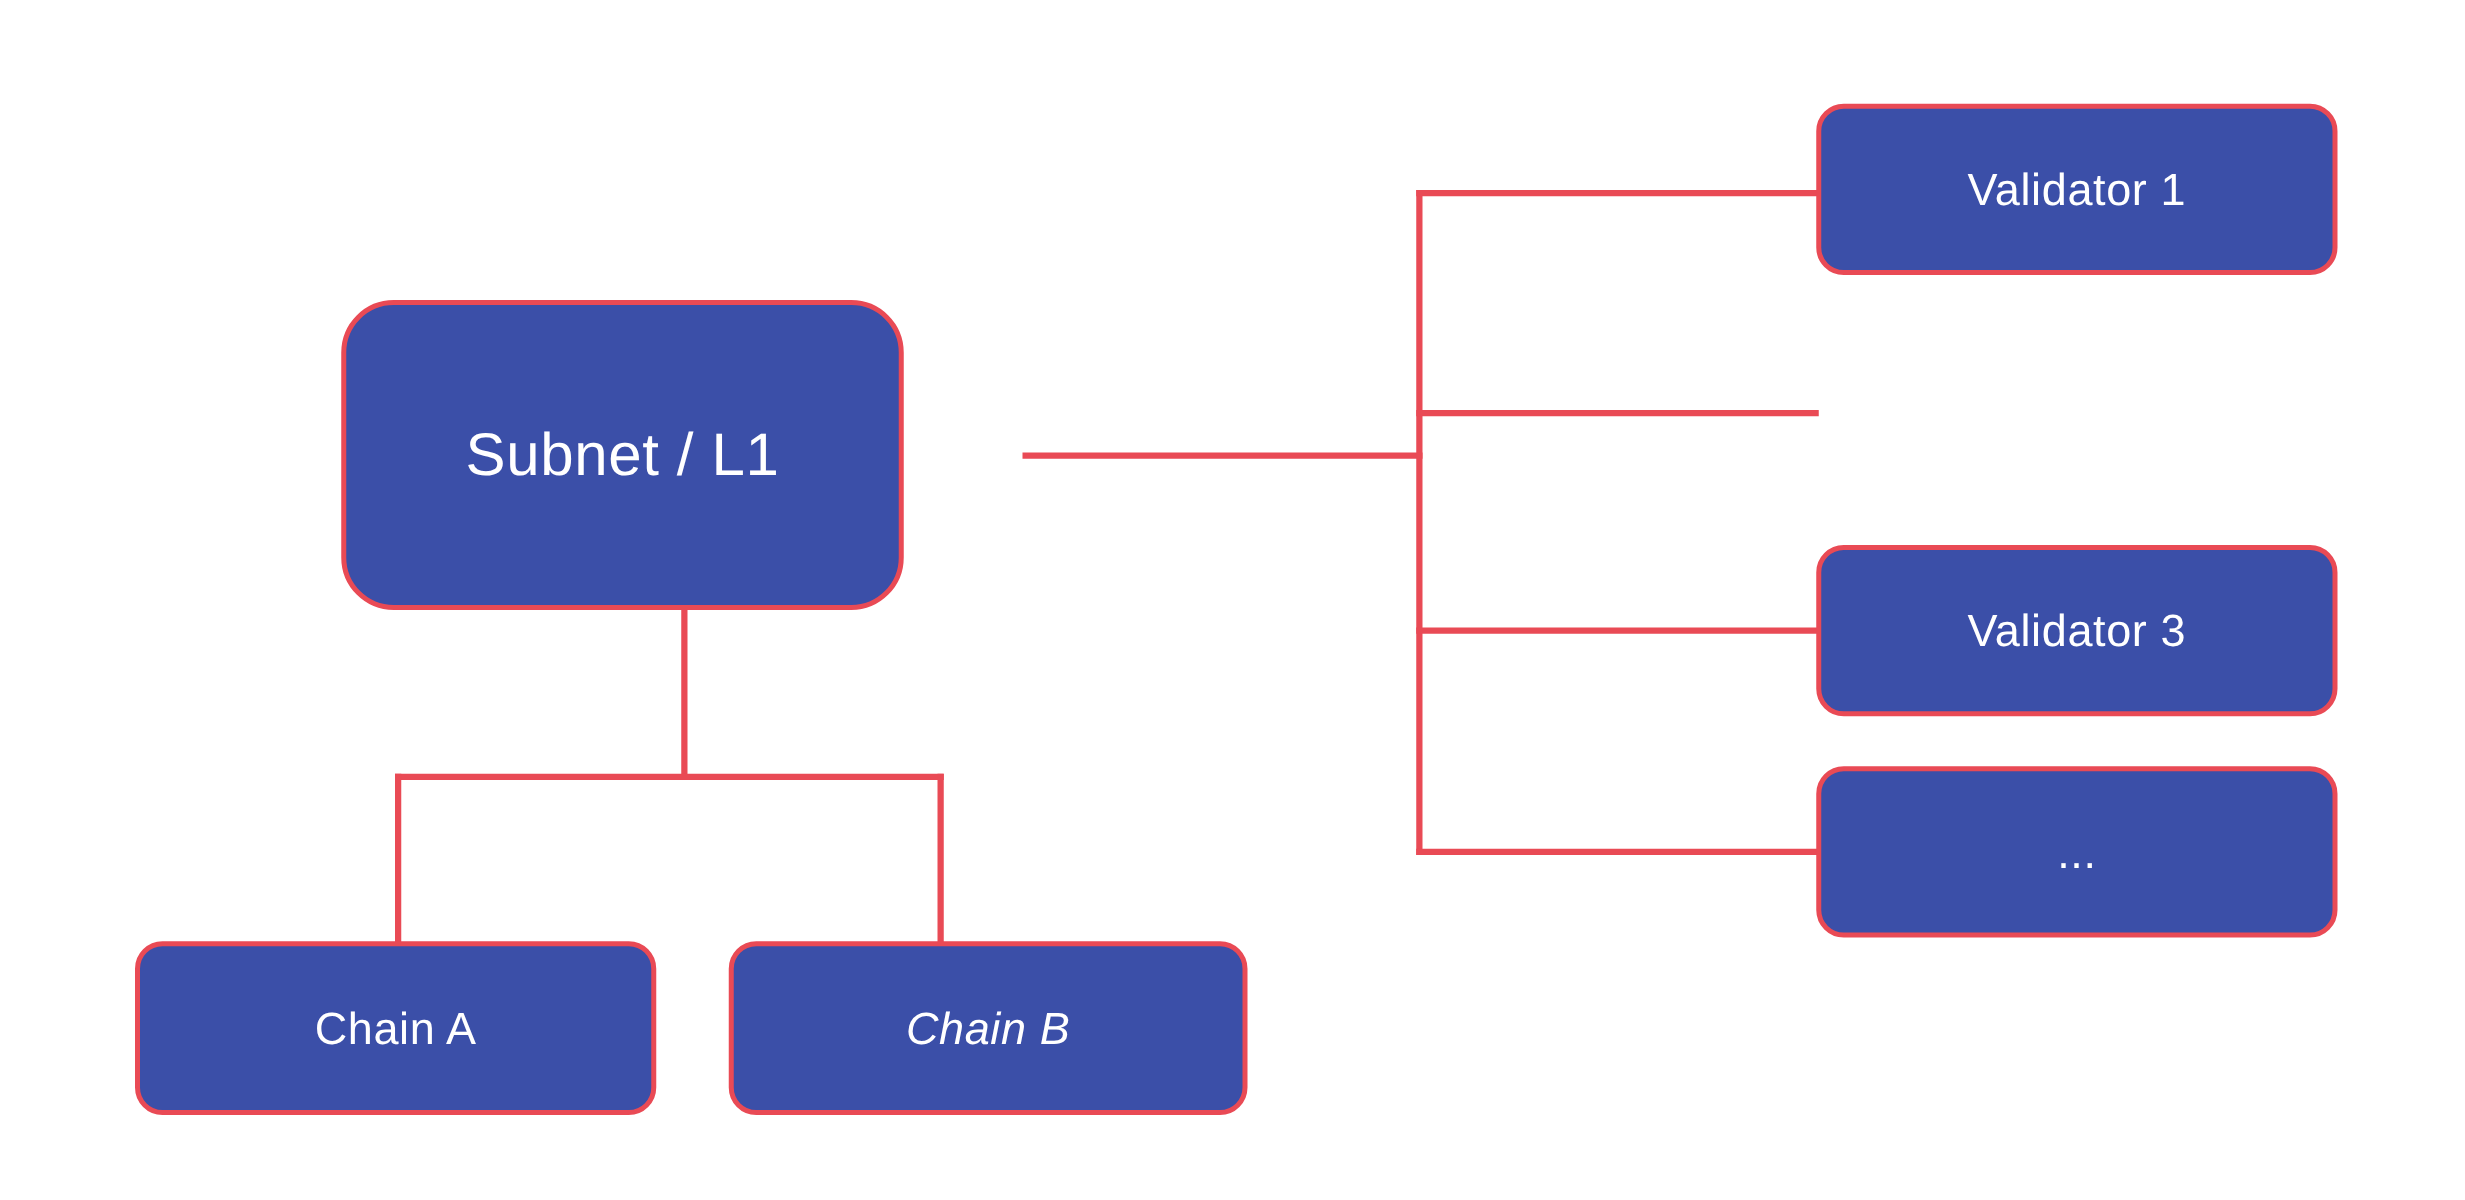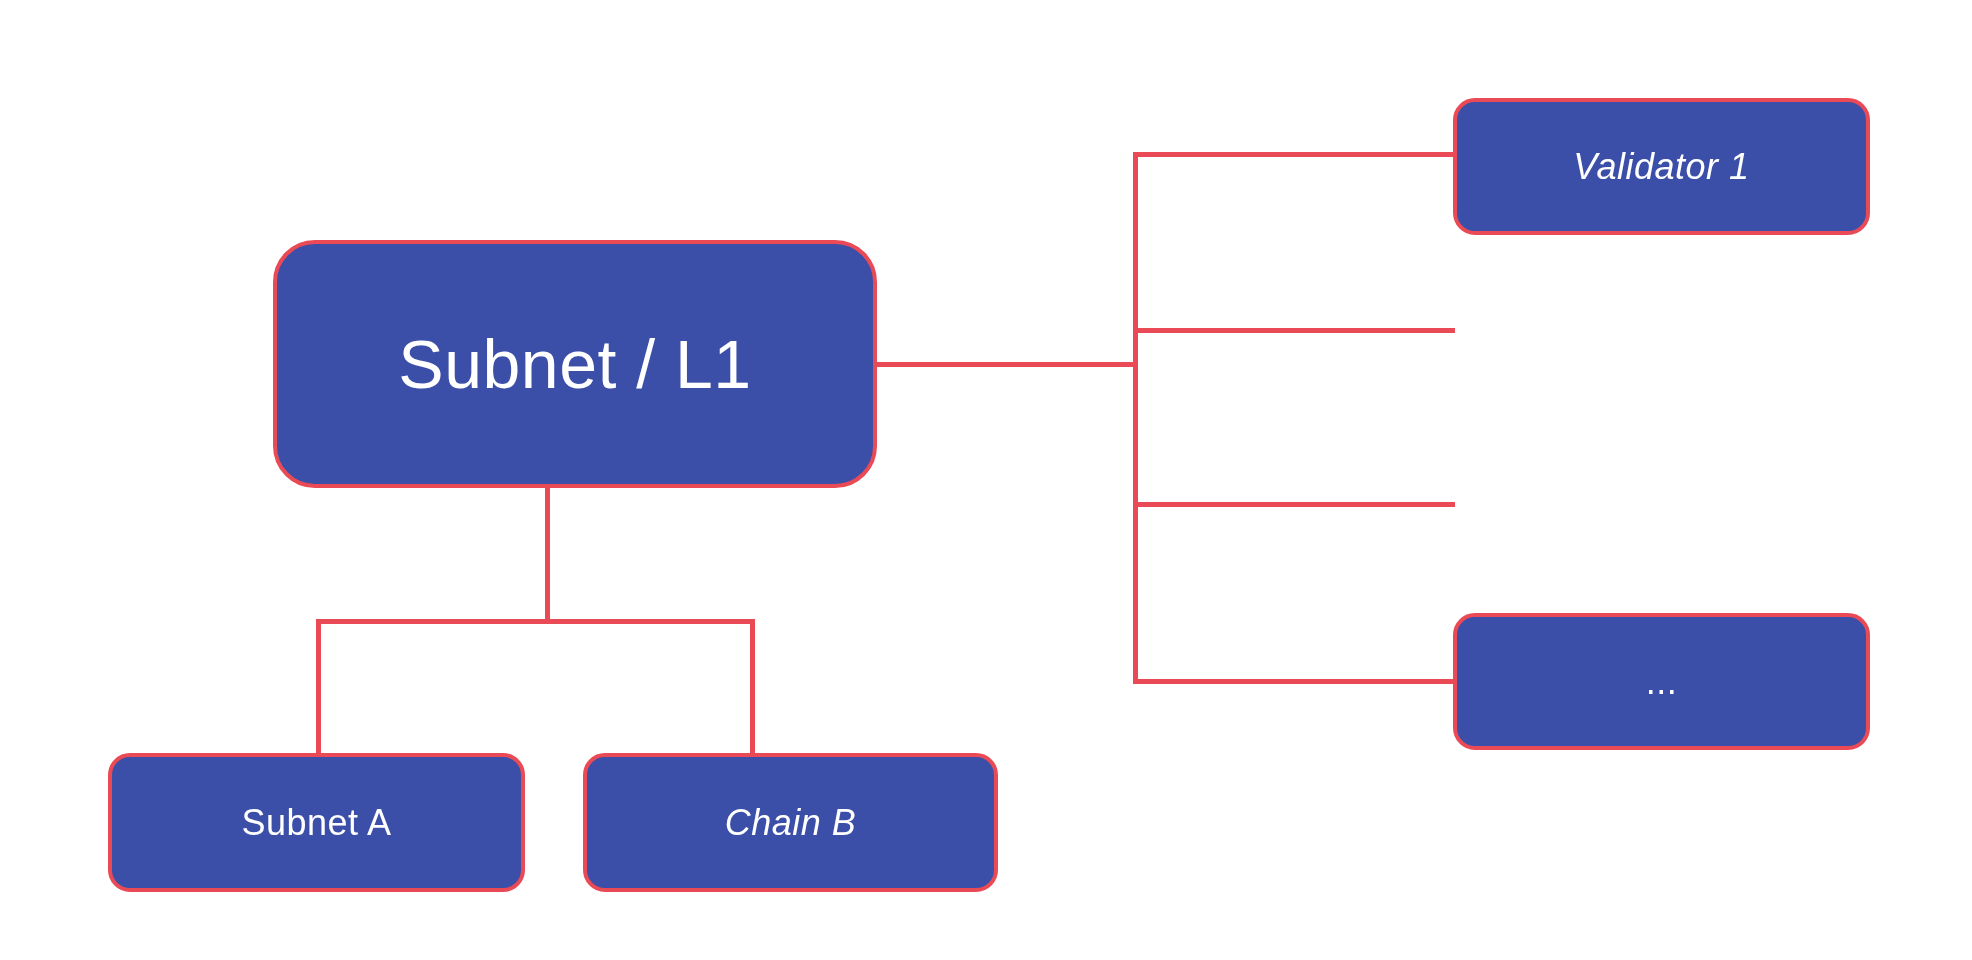--- a/index.html
+++ b/index.html
@@ -28,29 +28,29 @@
     color: var(--node-text);
     display: flex;
     align-items: center;
     justify-content: center;
     font-size: 36px;
     letter-spacing: 0.5px;
   }
 
   .node-root {
     left: 273px; top: 240px;
-    width: 604px; height: 248px;
+    width: 450px; height: 248px;
     border-radius: 42px;
-    font-size: 68px;
+    font-size: 48px;
     align-items: center;
   }
 
   .node-small { width: 417px; height: 137px; border-radius: 22px; }
 
-  .node-validator-1 { left: 1453px; top: 98px; font-style: italic;  }
+  .node-validator-1 { left: 1453px; top: 83px;  }
   .node-validator-2 { left: 1453px; top: 262px; }
   .node-validator-3 { left: 1453px; top: 436px; }
   .node-validator-4 { left: 1453px; top: 613px; }
 
   .node-chain-a { left: 108px; top: 753px; height: 139px; }
   .node-chain-b { left: 583px; top: 753px; height: 139px; width: 415px; font-style: italic; }
 
   .line {
     position: absolute;
     background: var(--connector);
@@ -89,26 +89,29 @@
 
   <div class="node node-root">
     <span>Subnet / L1</span>
   </div>
 
   <div class="node node-small node-validator-1">
     <span>Validator 1</span>
   </div>
 
 
+  <div class="node node-small node-validator-3">
+    <span>Validator 3</span>
+  </div>
 
   <div class="node node-small node-validator-4">
     <span>...</span>
   </div>
 
   <div class="node node-small node-chain-a">
-    <span>Subnet A</span>
+    <span>Chain A</span>
   </div>
 
   <div class="node node-small node-chain-b">
     <span>Chain B</span>
   </div>
 
 </div>
 
 </body></html>

